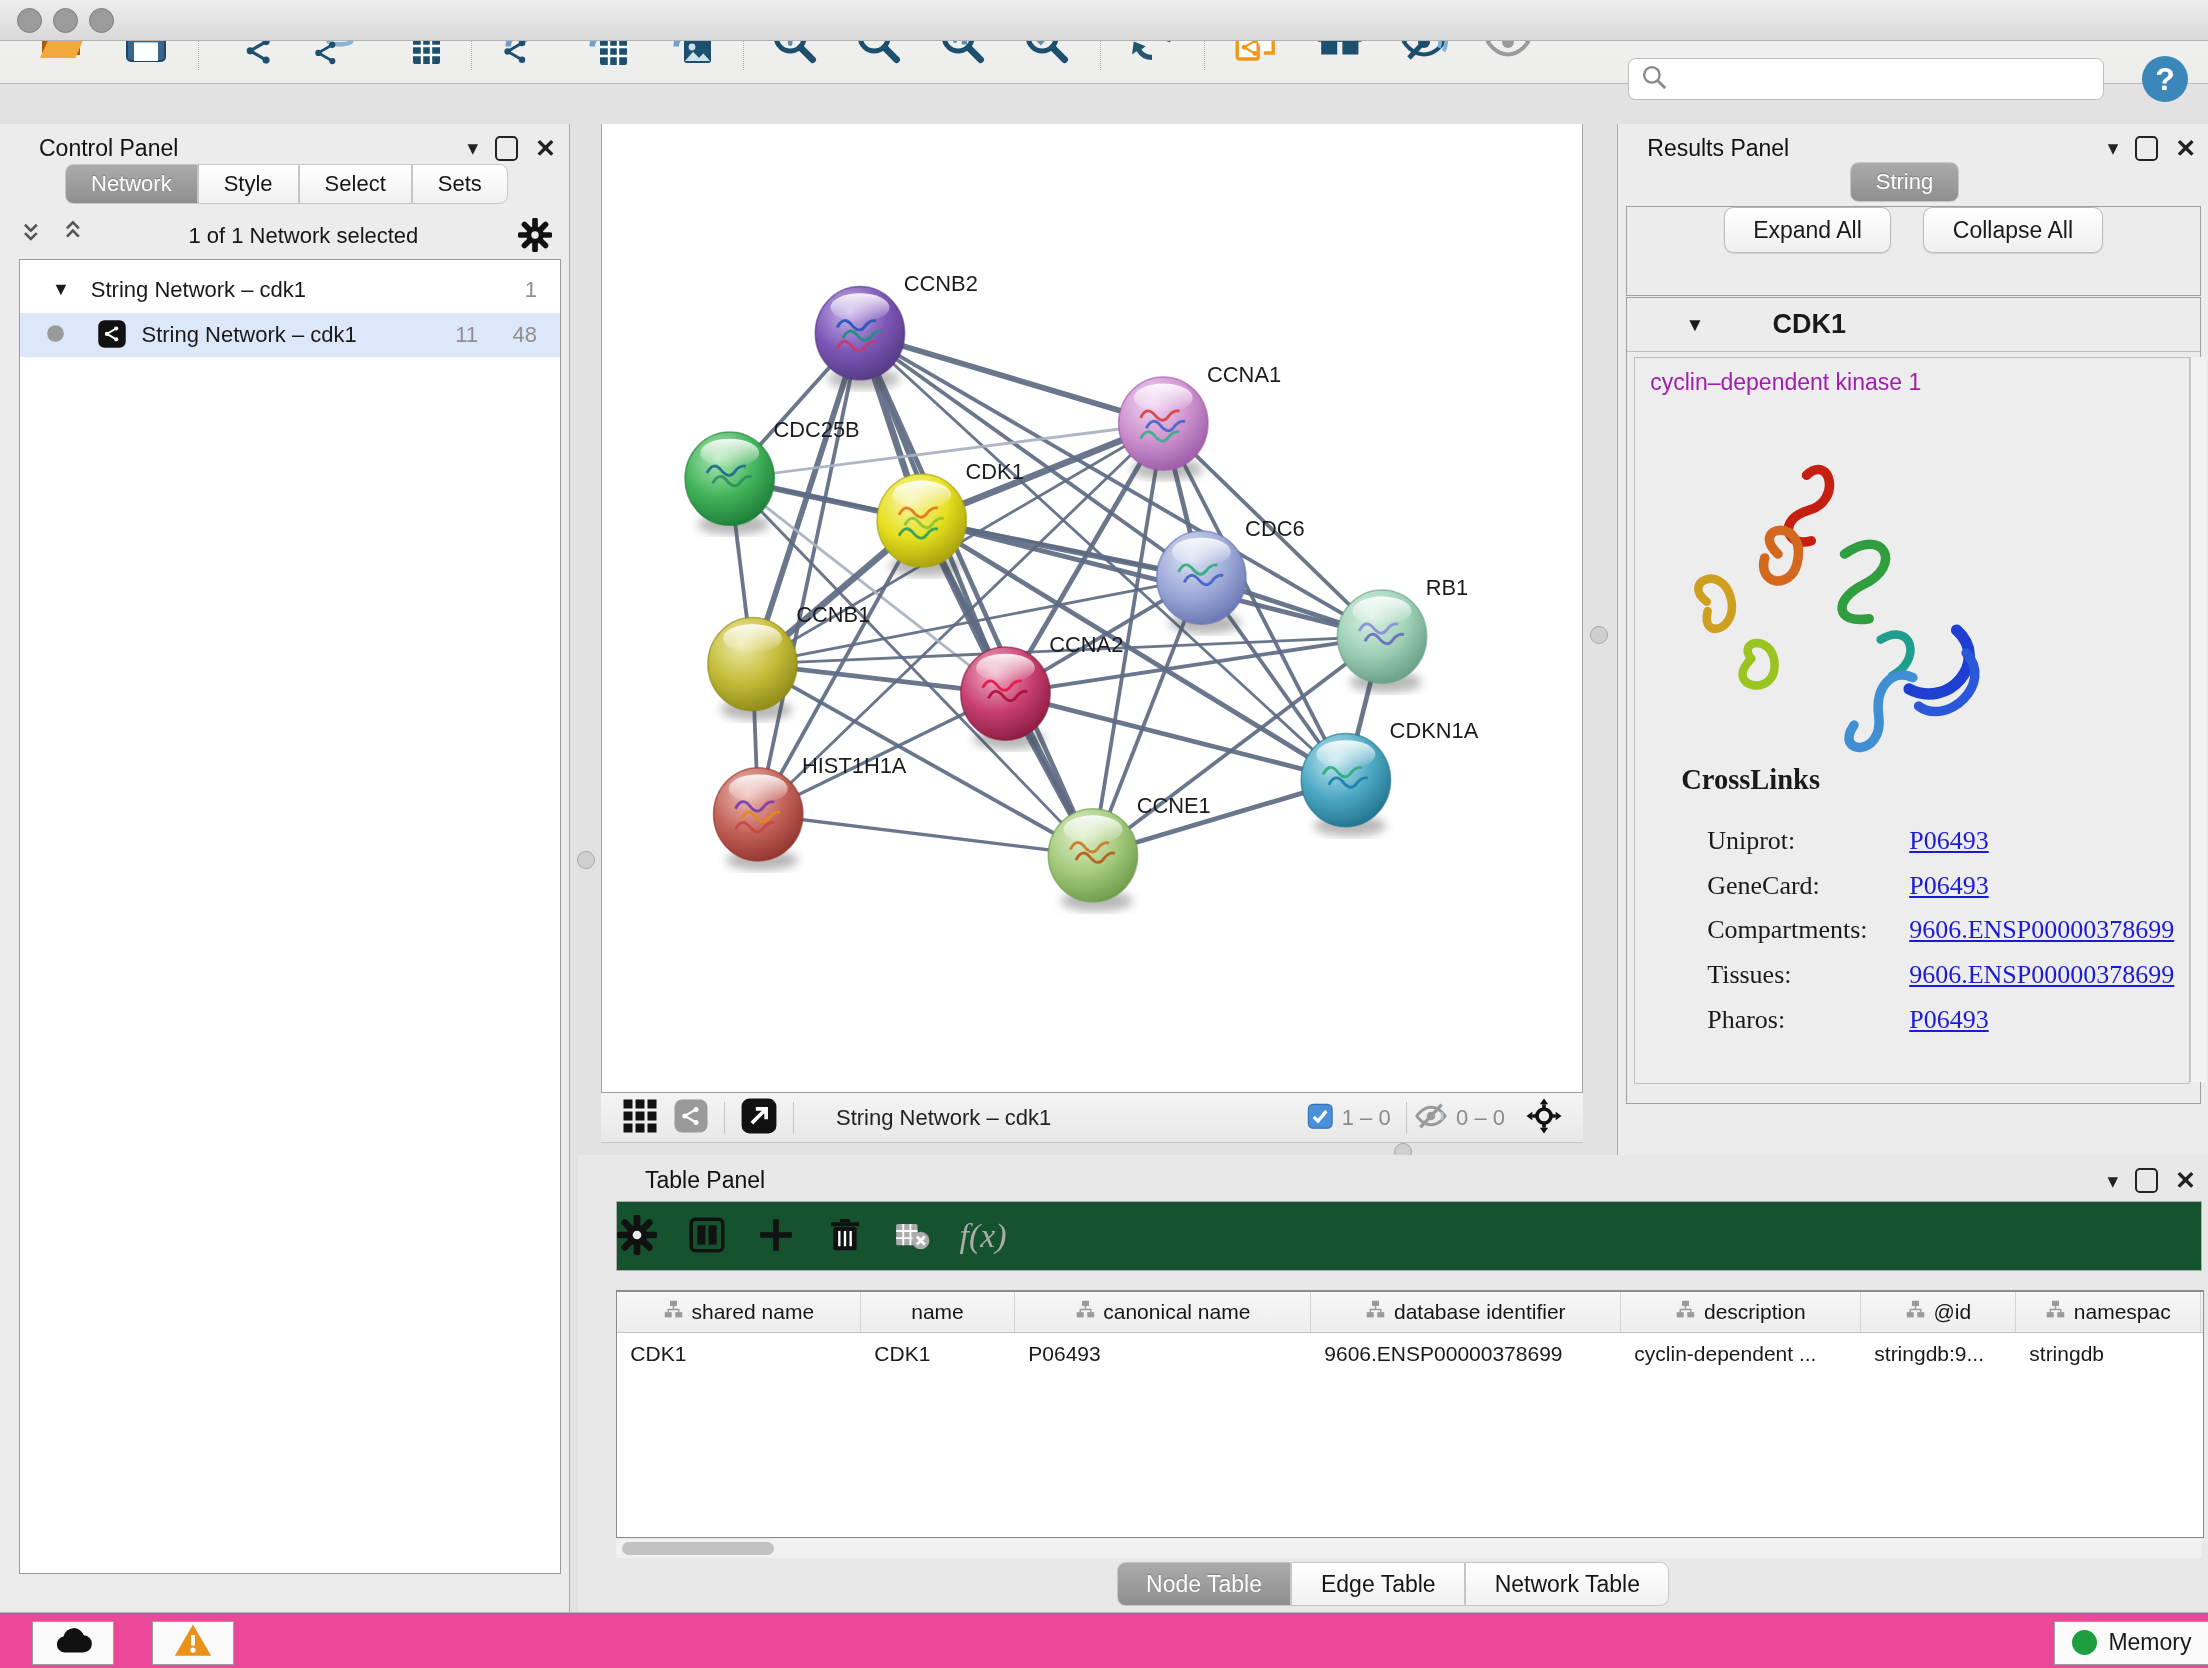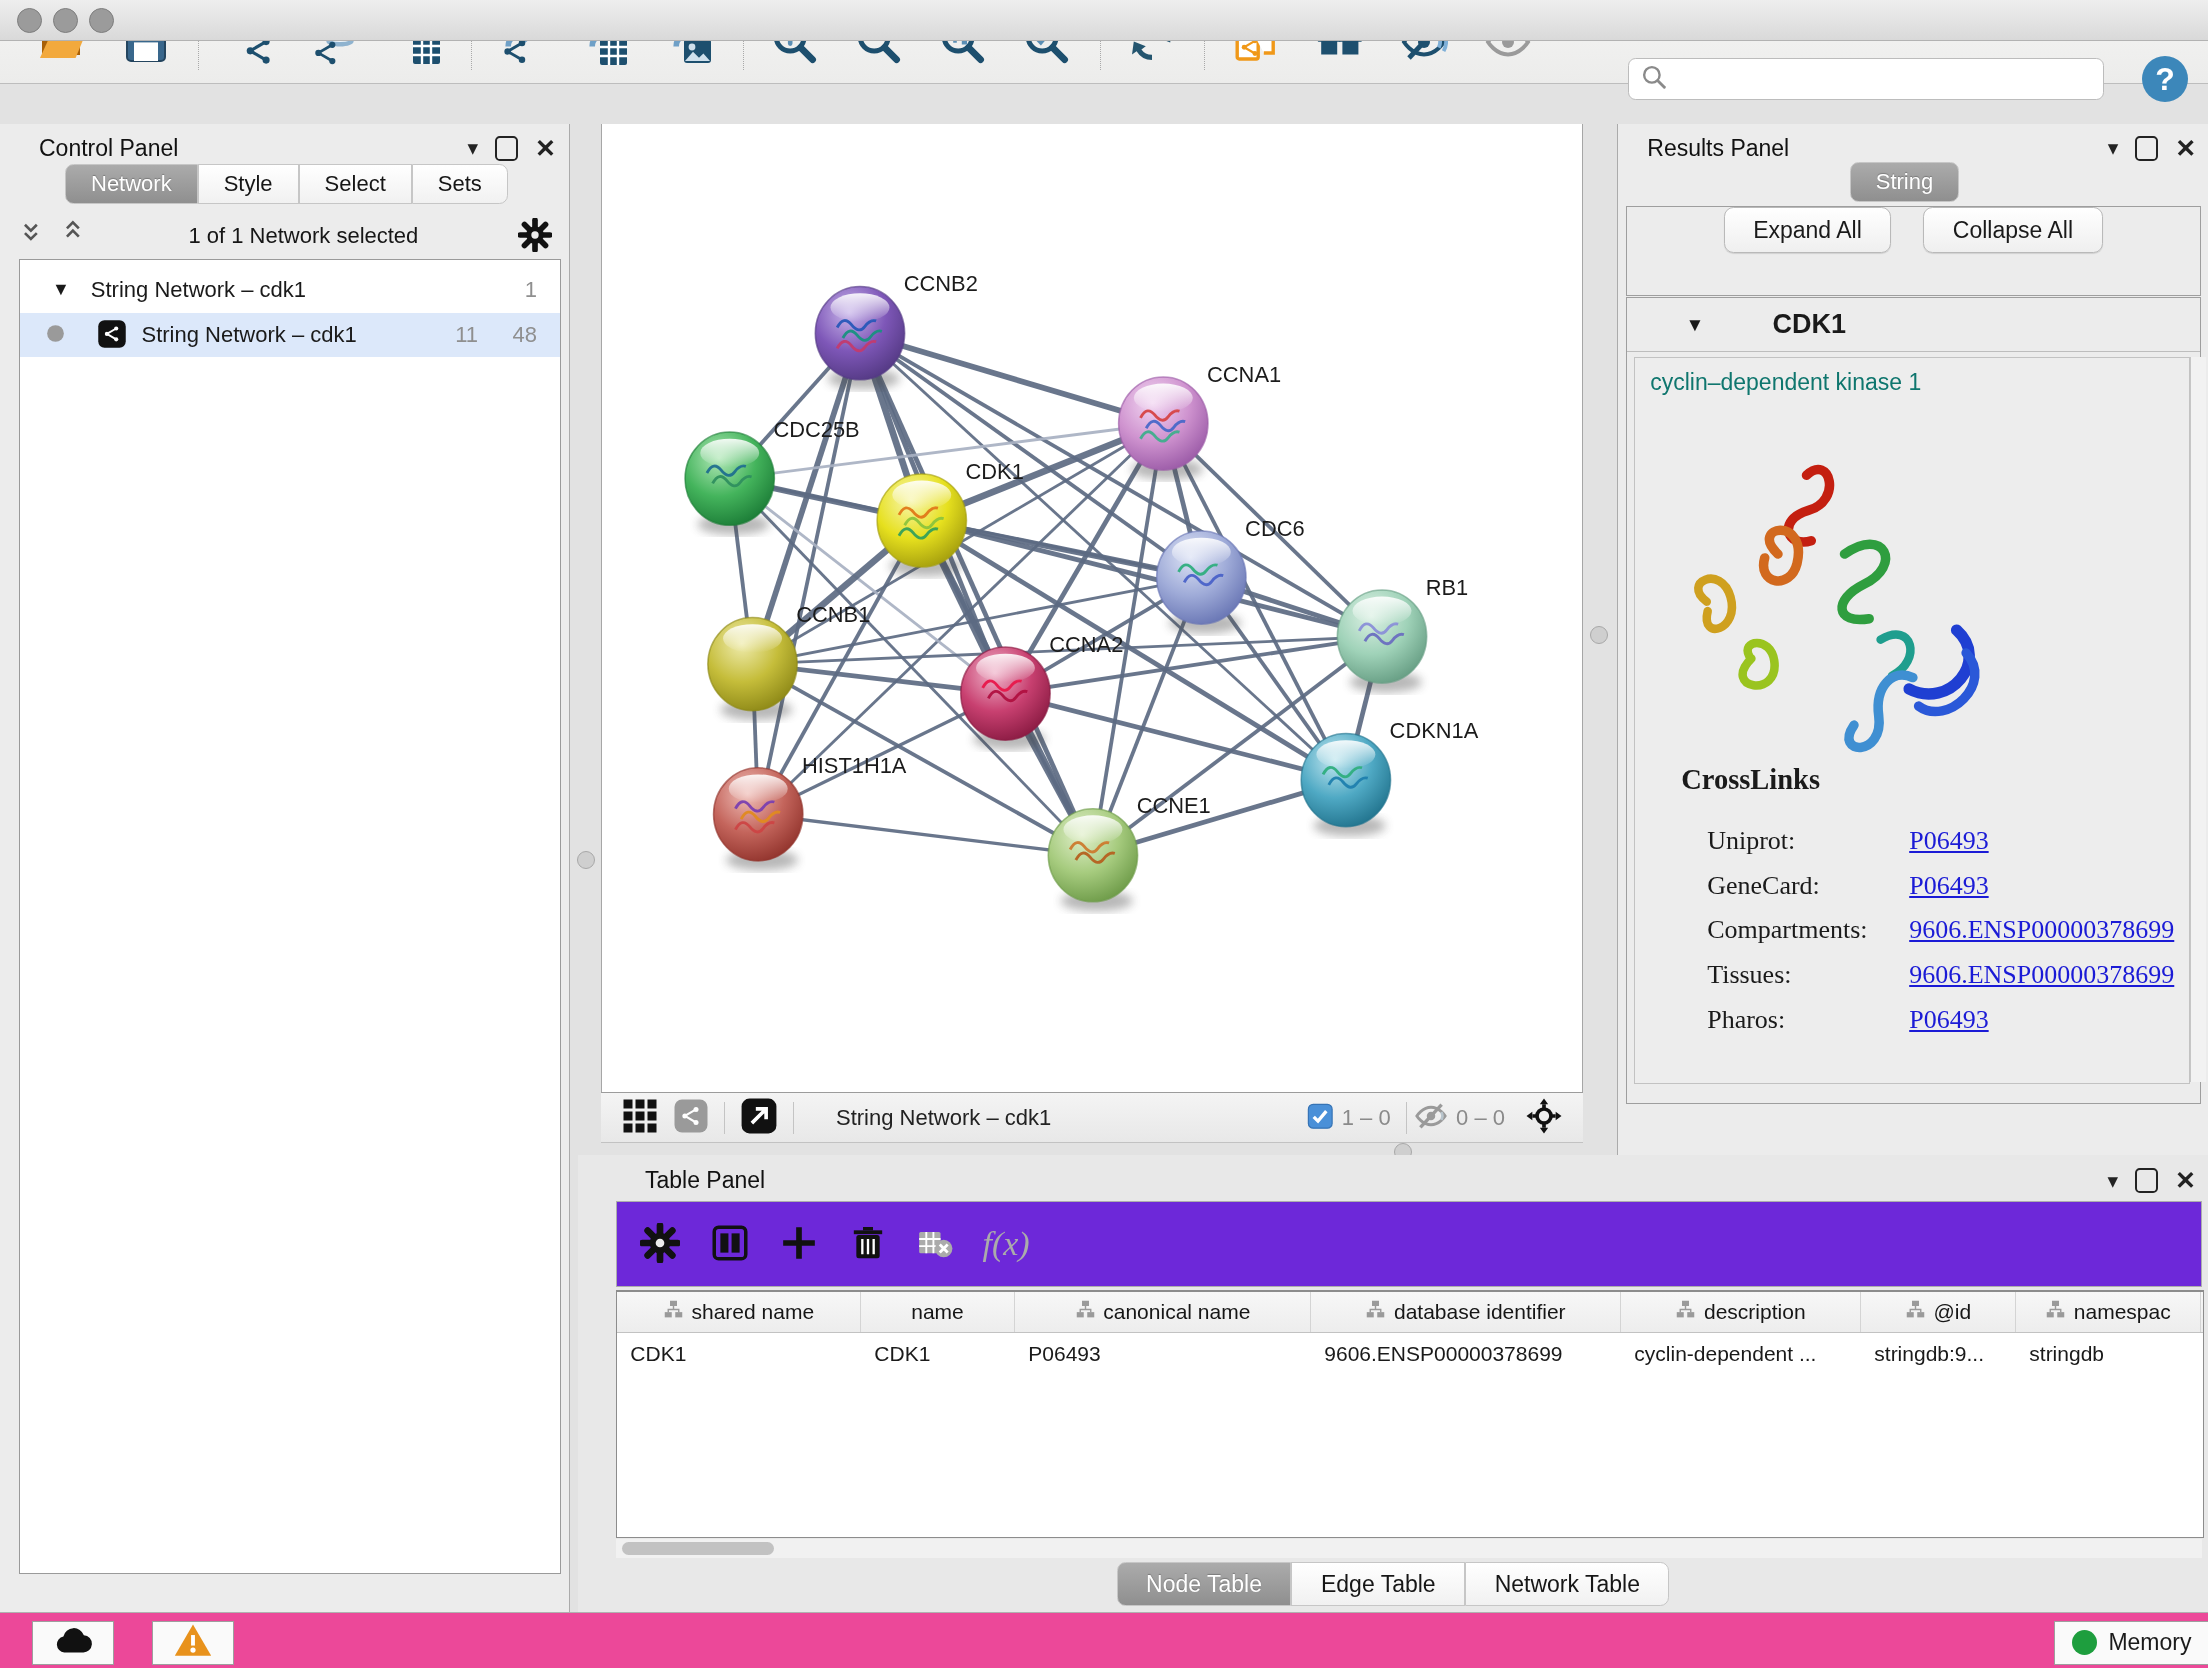--- a/index.html
+++ b/index.html
@@ -57,31 +57,31 @@
   #rp-header{left:13.3px;top:9.5px;width:565px;display:flex;justify-content:space-between;align-items:center;}
   #rp-tab{left:232px;top:38px;width:107px;border-radius:8.6px;}
   #rp-btnbox{left:7.6px;top:82px;width:573px;height:88px;border:1.9px solid #9e9e9e;background:#ececec;
       display:flex;align-items:flex-start;justify-content:center;gap:32px;}
   .rp-btn{height:44px;padding:0 28.5px;background:linear-gradient(#ffffff,#efefef);border:1.4px solid #b9b9b9;
       border-radius:9.5px;font-size:23px;display:flex;align-items:center;box-shadow:0 1px 1px rgba(0,0,0,.12);}
   #rp-mainbox{left:7.6px;top:173px;width:573px;height:805px;border:1.9px solid #9e9e9e;background:#ececec;}
   #rp-gene-row{left:0;top:0;width:100%;height:53px;display:flex;align-items:center;border-bottom:1px solid #bdbdbd;}
   #rp-gene{font-size:27px;font-weight:bold;margin-left:68px;}
   #rp-inner{left:7.6px;top:59px;width:554px;height:725px;background:#ededed;border:1px solid #c2c2c2;}
-  #rp-desc{left:15px;top:11.4px;font-size:23px;color:#0f766e;}
+  #rp-desc{left:15px;top:11.4px;font-size:23px;color:#a21caf;}
   #rp-protein{left:28.5px;top:84px;}
   #rp-xl-head{left:46px;top:406px;font-family:"Liberation Serif",serif;font-size:28.5px;font-weight:bold;}
   .xl-row{position:absolute;left:72px;font-family:"Liberation Serif",serif;font-size:26px;width:466px;}
   .xl-val{position:absolute;left:202px;color:#1b1bd6;text-decoration:underline;}
   #rp-scroll{left:563px;top:59px;width:15px;height:725px;background:#f2f2f2;border-left:1px solid #c6c6c6;}
   
   #table-panel{left:578px;top:1155px;width:1630px;height:457px;background:#e8e8e8;}
   #tp-header{left:51px;top:11.4px;width:1567px;display:flex;justify-content:space-between;align-items:center;}
-  #tp-toolbar{left:38px;top:46px;width:1586px;height:86px;background:#6d28d9;border:1.9px solid #adadad;
-      display:flex;align-items:center;padding-left:23px;box-sizing:border-box;gap:28.5px;}
+  #tp-toolbar{left:38px;top:46px;width:1586px;height:70px;background:#14532d;border:1.9px solid #adadad;
+      display:flex;align-items:center;box-sizing:border-box;gap:28.5px;}
   #tp-table{left:38px;top:135px;width:1586px;height:245px;background:#fff;border:1.9px solid #8c8c8c;border-top-width:2.9px;overflow:hidden;}
   #tp-colhead{display:flex;height:40px;background:linear-gradient(#f7f7f7,#ededed);border-bottom:1px solid #c2c2c2;}
   .col-h{display:flex;align-items:center;justify-content:center;gap:7.6px;font-size:21px;color:#161616;
       border-right:1px solid #d4d4d4;box-sizing:border-box;flex:0 0 auto;}
   #tp-row{display:flex;height:42px;}
   .cell{font-size:21px;display:flex;align-items:center;padding-left:13.3px;box-sizing:border-box;flex:0 0 auto;}
   #tp-hscroll{left:38px;top:384px;width:1586px;height:19px;background:#f1f1f1;}
   #tp-thumb{left:5.7px;top:2.9px;width:152px;height:13.3px;border-radius:6.7px;background:#c2c2c2;}
   #tp-tabs{left:0;top:407px;width:1630px;display:flex;justify-content:center;}
   #tp-tabs .tab{padding:0 28.5px;height:42px;font-size:23px;}

